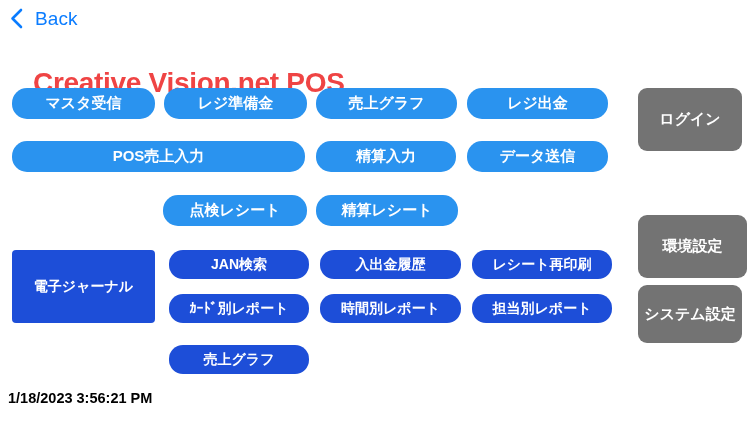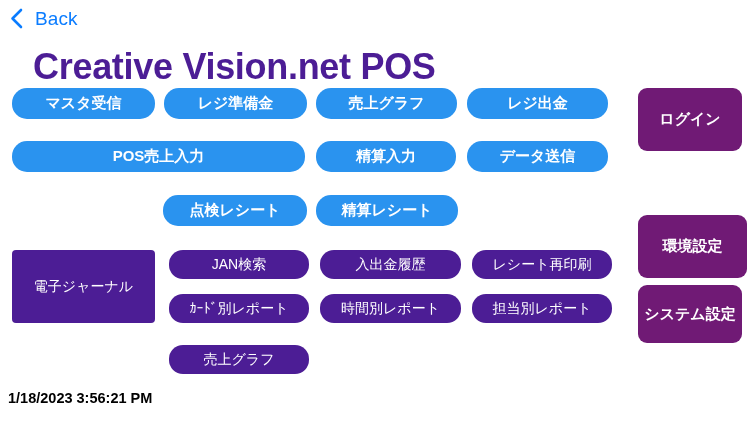--- a/index.html
+++ b/index.html
@@ -47,24 +47,24 @@
     color: #0a7cff;
     font-size: 19px;
     line-height: 21px;
     letter-spacing: 0.1px;
   }
 
   
   #app-title {
     position: absolute;
     left: 33px;
-    top: 44px;
-    font-size: 36px;
-    font-weight: bold;
-    color: #4c1d95;
+    top: 60px;
+    font-size: 28px;
+    font-weight: bold;
+    color: #ef4444;
     letter-spacing: -0.3px;
     white-space: nowrap;
     line-height: 46px;
   }
 
   
   .btn {
     position: absolute;
     display: flex;
     align-items: center;
@@ -78,31 +78,31 @@
     padding: 12px 4px;
   }
   .btn.blue {
     background: #2a93ef;
     border-radius: 15px;
     font-size: 15px;
     font-weight: bold;
     height: 31px;
   }
   .btn.purple {
-    background: #4c1d95;
+    background: #1d4ed8;
     border-radius: 14px;
     font-size: 14px;
-    font-weight: normal;
+    font-weight: bold;
     height: 29px;
   }
   .btn.purple.tall {
     border-radius: 4px;
   }
   .btn.green {
-    background: #701a75;
+    background: #737373;
     border-radius: 9px;
     font-size: 15px;
     font-weight: bold;
   }
 
   
   #status-bar {
     position: absolute;
     left: 0;
     top: 390px;

